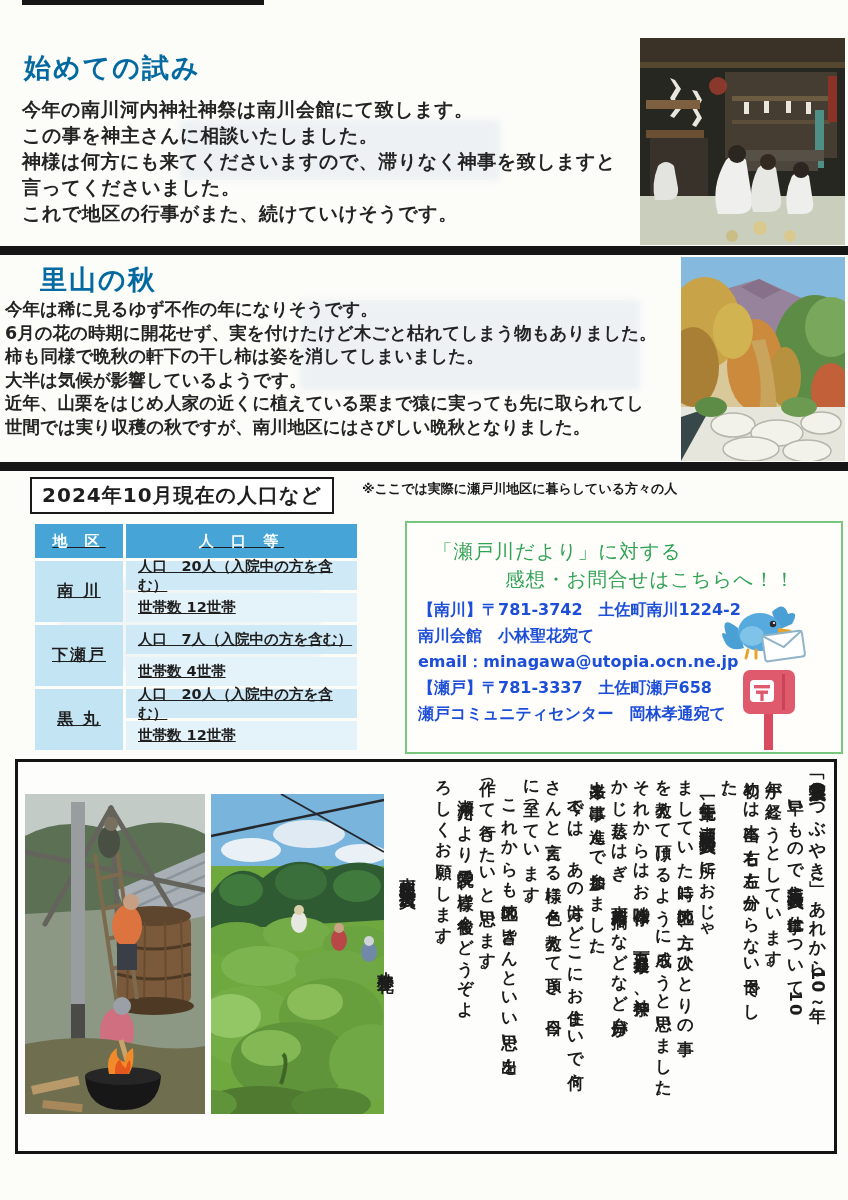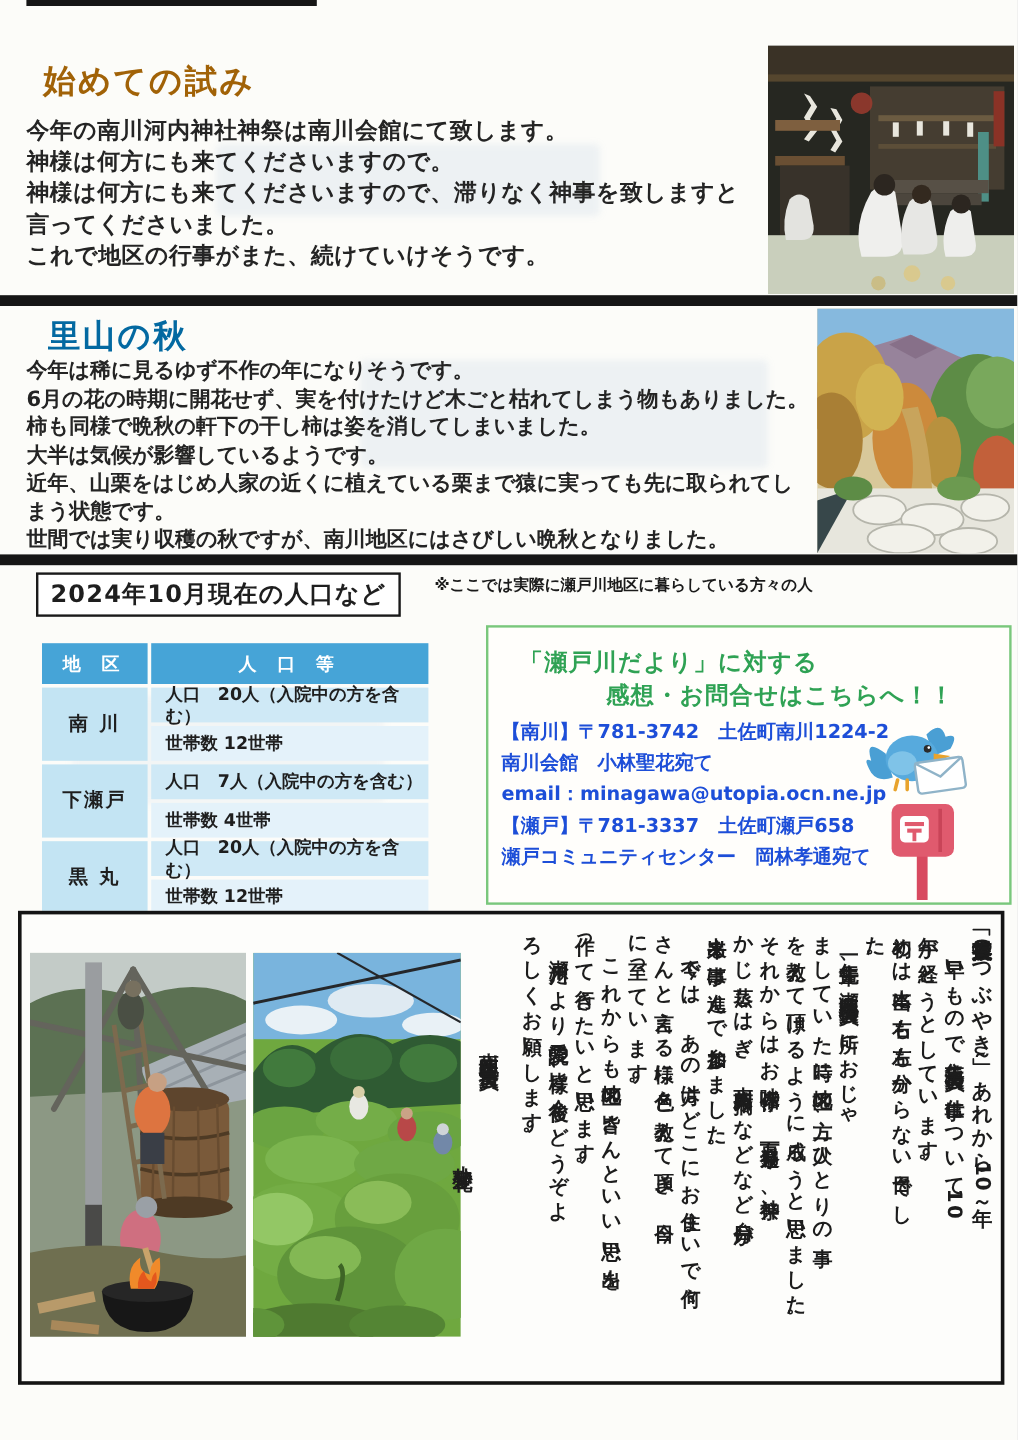--- a/index.html
+++ b/index.html
@@ -36,21 +36,21 @@
     display:flex; align-items:center; justify-content:center; height:34px; letter-spacing:6px; }
   .ptable .dcell { background:#c3e4f3; grid-row:span 2; display:flex; align-items:center;
     justify-content:center; font-size:16px; font-weight:600; letter-spacing:2px; }
   .ptable .pcell { background:#cfe9f6; height:29px; display:flex; align-items:center;
     padding-left:12px; font-size:14.5px; font-weight:600; }
   .ptable .wcell { background:#e4f2fa; height:29px; display:flex; align-items:center;
     padding-left:12px; font-size:14.5px; font-weight:600; }
 
   
   .contactbox { border:2.5px solid #79c77c; background:#fffefb; }
-  .ctitle { color:#2fa254; font-weight:700; font-size:19.5px; letter-spacing:1px; white-space:nowrap; }
+  .ctitle { color:#2fa254; font-weight:400; font-size:19.5px; letter-spacing:1px; white-space:nowrap; }
   .cline { font-size:16px; font-weight:600; color:#1d4ed8; white-space:nowrap; }
 
   
   .bottombox { border:3px solid #141414; background:#fdfdfb; }
   .vtext { display:flex; flex-direction:row-reverse; align-items:flex-start; }
   .vcol {
     writing-mode:vertical-rl; text-orientation:mixed;
     font-size:16.5px; line-height:22px; letter-spacing:2px;
     font-weight:600; color:#1c1c1c; height:100%;
   }
@@ -65,25 +65,25 @@
 <body>
 
 <div class="page">
 
   <div class="abs bar" style="left:22px; top:0; width:242px; height:5px;"></div>
 
   <div class="abs bleed" style="left:180px; top:120px; width:320px; height:60px;"></div>
   <div class="abs bleed" style="left:300px; top:300px; width:340px; height:90px;"></div>
   <div class="abs bleed" style="left:60px; top:580px; width:260px; height:90px; background:rgba(110,150,200,.07);"></div>
 
-  <div class="abs sec-head" style="left:36px; top:50px; color:#a16207;">始めての試み</div>
+  <div class="abs sec-head" style="left:24px; top:50px; color:#0369a1;">始めての試み</div>
 
   <div class="abs" style="left:22px; top:96px;">
     <div class="body1">今年の南川河内神社神祭は南川会館にて致します。</div>
-    <div class="body1">神様は何方にも来てくださいますので。</div>
+    <div class="body1">この事を神主さんに相談いたしました。</div>
     <div class="body1">神様は何方にも来てくださいますので、滞りなく神事を致しますと</div>
     <div class="body1">言ってくださいました。</div>
     <div class="body1">これで地区の行事がまた、続けていけそうです。</div>
   </div>
 
   <svg class="abs photo" style="left:640px; top:38px;" width="205" height="207" viewBox="0 0 205 207">
     <rect width="205" height="207" fill="#262721"></rect>
     <rect width="205" height="26" fill="#3a3226"></rect>
     <rect x="0" y="24" width="205" height="6" fill="#55462e"></rect>
     <rect x="85" y="34" width="112" height="86" fill="#453d31"></rect>
@@ -118,27 +118,26 @@
       <path d="M152,138 q9,-8 17,0 l4,26 q2,12 -11,12 l-14,0 q-5,-18 4,-38z" fill="#eeeeec"></path>
       <circle cx="161" cy="132" r="8" fill="#2c2620"></circle>
       <path d="M18,128 q8,-8 16,0 l4,22 q1,12 -10,12 l-13,0 q-4,-16 3,-34z" fill="#e3e3df"></path>
     </g>
   </svg>
 
   <div class="abs bar" style="left:0; top:246px; width:848px; height:9px;"></div>
 
   <div class="abs sec-head" style="left:40px; top:262px; color:#0369a1;">里山の秋</div>
 
-  <div class="abs" style="left:22px; top:298px;">
+  <div class="abs" style="left:5px; top:298px;">
     <div class="body2">今年は稀に見るゆず不作の年になりそうです。</div>
     <div class="body2">6月の花の時期に開花せず、実を付けたけど木ごと枯れてしまう物もありました。</div>
     <div class="body2">柿も同様で晩秋の軒下の干し柿は姿を消してしまいました。</div>
     <div class="body2">大半は気候が影響しているようです。</div>
     <div class="body2">近年、山栗をはじめ人家の近くに植えている栗まで猿に実っても先に取られてし</div>
-    <div class="body2">まう状態です。</div>
     <div class="body2">世間では実り収穫の秋ですが、南川地区にはさびしい晩秋となりました。</div>
   </div>
 
   <svg class="abs photo" style="left:681px; top:257px;" width="164" height="204" viewBox="0 0 164 204">
     <rect width="164" height="204" fill="#d8c89a"></rect>
     <rect width="164" height="62" fill="#86b9de"></rect>
     <path d="M0,62 L38,34 L78,22 L118,40 L164,54 L164,84 L0,84 Z" fill="#97839b"></path>
     <path d="M60,30 L78,22 L100,33 L82,42 Z" fill="#877089"></path>
     <ellipse cx="24" cy="66" rx="36" ry="46" fill="#c9a348"></ellipse>
     <ellipse cx="12" cy="110" rx="26" ry="40" fill="#a97f35"></ellipse>
@@ -165,21 +164,21 @@
   <div class="abs bar" style="left:0; top:462px; width:848px; height:9px;"></div>
 
   <div class="abs popbox" style="left:30px; top:477px; width:304px; height:37px;">
     <span>2024年10月現在の人口など</span>
   </div>
 
   <div class="abs" style="left:362px; top:480px;">
     <div class="note">※ここでは実際に瀬戸川地区に暮らしている方々の人</div>
   </div>
 
-  <div class="abs ptable" style="left:35px; top:536px; width:262px;">
+  <div class="abs ptable" style="left:35px; top:524px; width:262px;text-decoration:underline;">
     <div class="hcell">地 区</div>
     <div class="hcell">人 口 等</div>
 
     <div class="dcell">南 川</div>
     <div class="pcell">人口　20人（入院中の方を含む）</div>
     <div class="wcell">世帯数 12世帯</div>
 
     <div class="dcell">下瀬戸</div>
     <div class="pcell">人口　7人（入院中の方を含む）</div>
     <div class="wcell">世帯数 4世帯</div>

